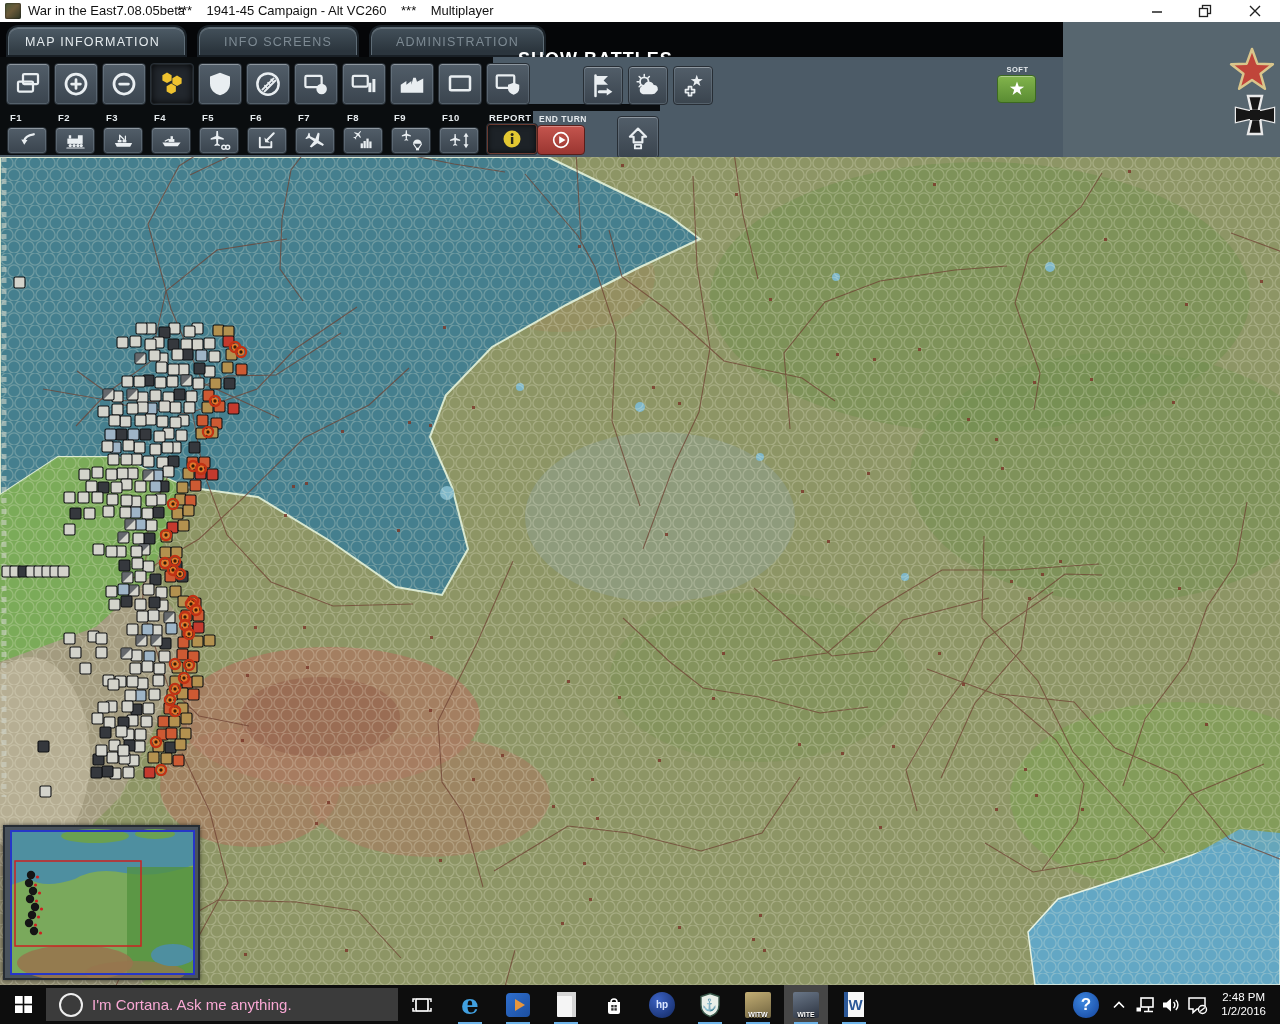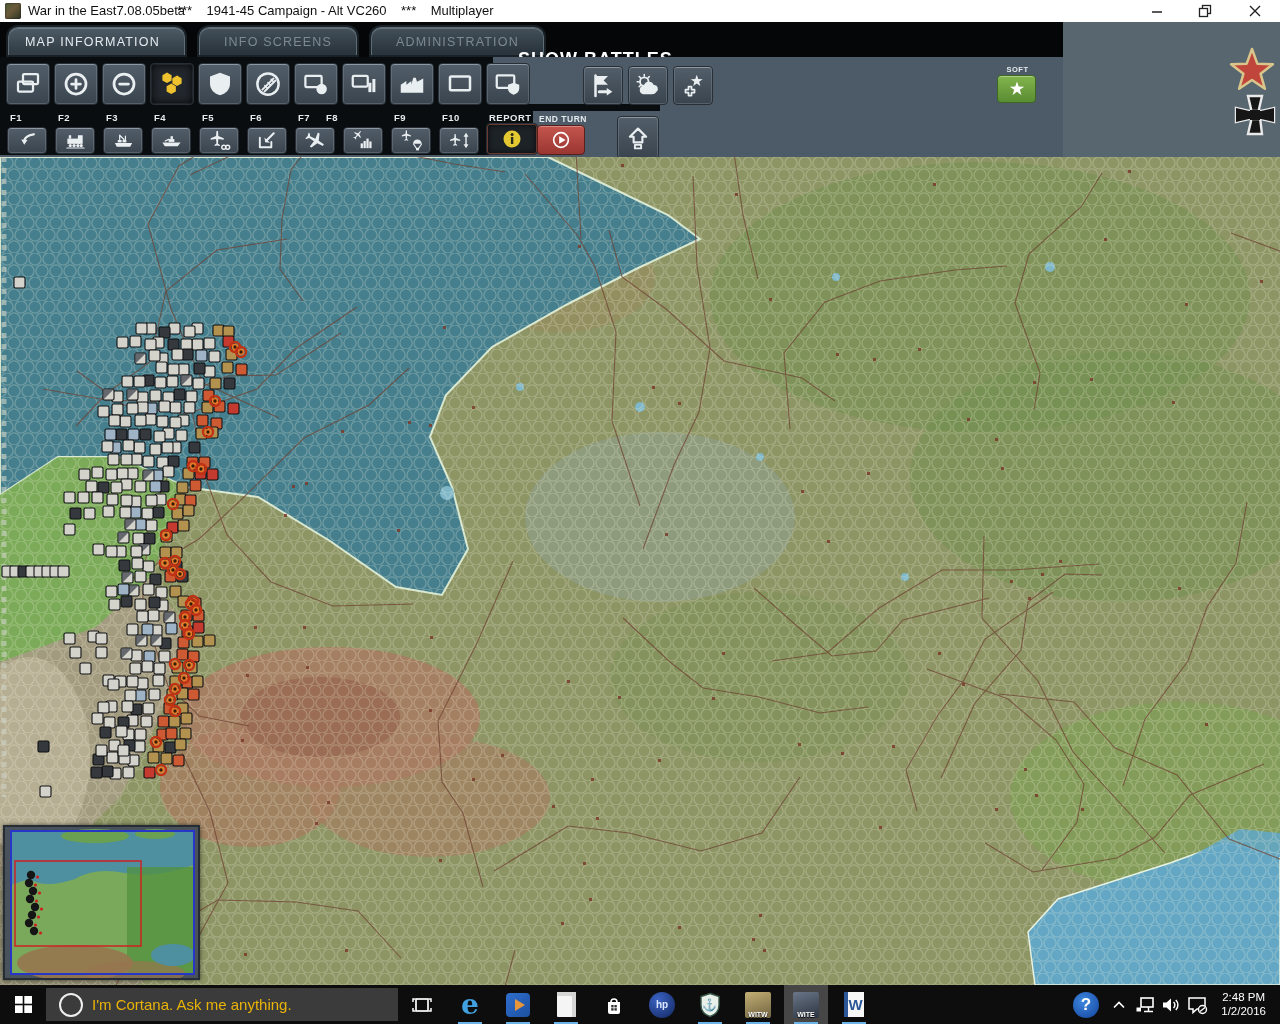--- a/index.html
+++ b/index.html
@@ -44,21 +44,21 @@
             box-shadow:inset 0 1px 0 rgba(255,255,255,.35);}
   
   #map{left:0;top:157px;width:1280px;height:828px;}
   #minimap{left:3px;top:825px;width:197px;height:155px;background:#49525b;
            border:2px solid #262c33;box-sizing:border-box;box-shadow:0 0 4px rgba(0,0,0,.6);}
   
   #taskbar{left:0;top:985px;width:1280px;height:39px;background:#0d0d0d;}
   #start-btn{left:0;top:0;width:46px;height:39px;display:flex;align-items:center;justify-content:center;}
   #search-box{left:46px;top:3px;width:352px;height:33px;background:#3b3b3b;display:flex;align-items:center;}
   #cortana-ring{width:20px;height:20px;border:2.5px solid #eee;border-radius:50%;margin:0 9px 0 13px;}
-  #search-text{color:#eab308;font-size:15px;}
+  #search-text{color:#f9a8d4;font-size:15px;}
   .appcell{top:0;width:44px;height:39px;display:flex;align-items:center;justify-content:center;}
   .appcell.activeapp{background:#464646;}
   .ul{position:absolute;bottom:0;height:2.5px;background:#6cb3e8;}
   .trayicon{top:0;height:39px;display:flex;align-items:center;justify-content:center;}
   #clock{right:14px;top:5px;text-align:center;color:#fff;font-size:11.5px;line-height:14px;}
 </style>
 </head>
 <body>
 
 <div id="screen">
@@ -243,21 +243,21 @@
           </svg>
         </div>
         <span class="abs flabel" style="left: 298px; top: 55px;">F7</span>
         <div class="abs tbtn fbtn" style="left: 295px; top: 70px; width: 38px; height: 25px;">
           <svg viewBox="0 0 24 24">
             <g transform="rotate(120 12 12)">
               <path d="M11 2.5 L13 2.5 L13.5 9 L20.5 12 L20.5 14 L13.5 13 L13 19 L15.5 21 L15.5 22.3 L12 21.5 L8.5 22.3 L8.5 21 L11 19 L10.5 13 L3.5 14 L3.5 12 L10.5 9 Z" fill="#e9eef1"></path>
             </g>
           </svg>
         </div>
-        <span class="abs flabel" style="left: 326px; top: 55px;">F8</span>
+        <span class="abs flabel" style="left: 347px; top: 55px;">F8</span>
         <div class="abs tbtn fbtn" style="left: 343px; top: 70px; width: 38px; height: 25px;">
           <svg viewBox="0 0 24 24">
             <g transform="scale(.5) rotate(40 12 12)">
               <path d="M11 2.5 L13 2.5 L13.5 9 L20.5 12 L20.5 14 L13.5 13 L13 19 L15.5 21 L15.5 22.3 L12 21.5 L8.5 22.3 L8.5 21 L11 19 L10.5 13 L3.5 14 L3.5 12 L10.5 9 Z" fill="#e9eef1"></path>
             </g>
             <rect x="9" y="15" width="2.4" height="5" fill="#e9eef1"></rect>
             <rect x="12" y="12.5" width="2.4" height="7.5" fill="#e9eef1"></rect>
             <rect x="15" y="10" width="2.4" height="10" fill="#e9eef1"></rect>
             <rect x="18" y="13" width="2.4" height="7" fill="#e9eef1"></rect>
           </svg>

